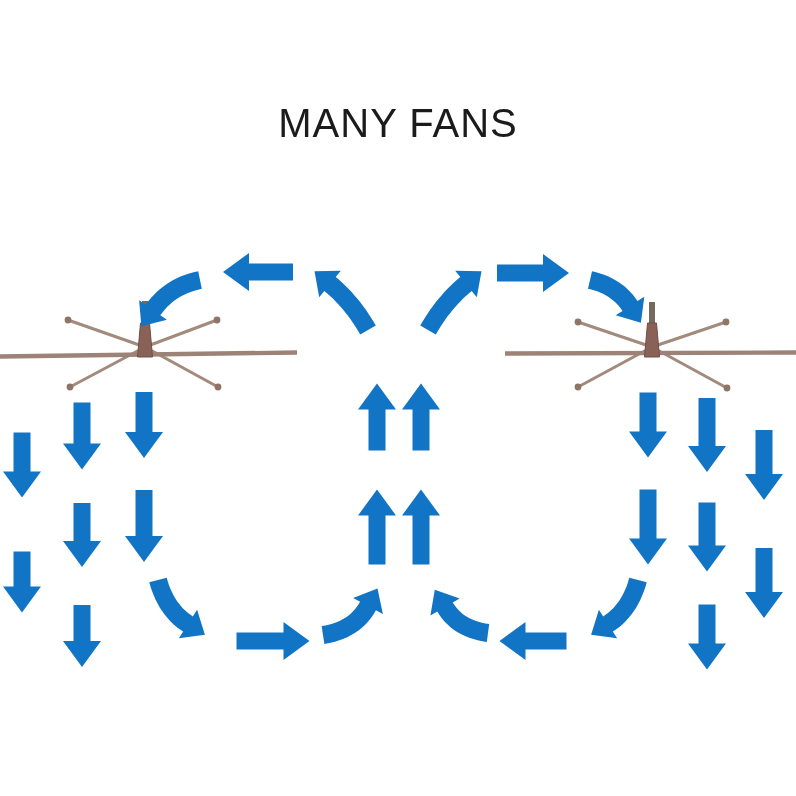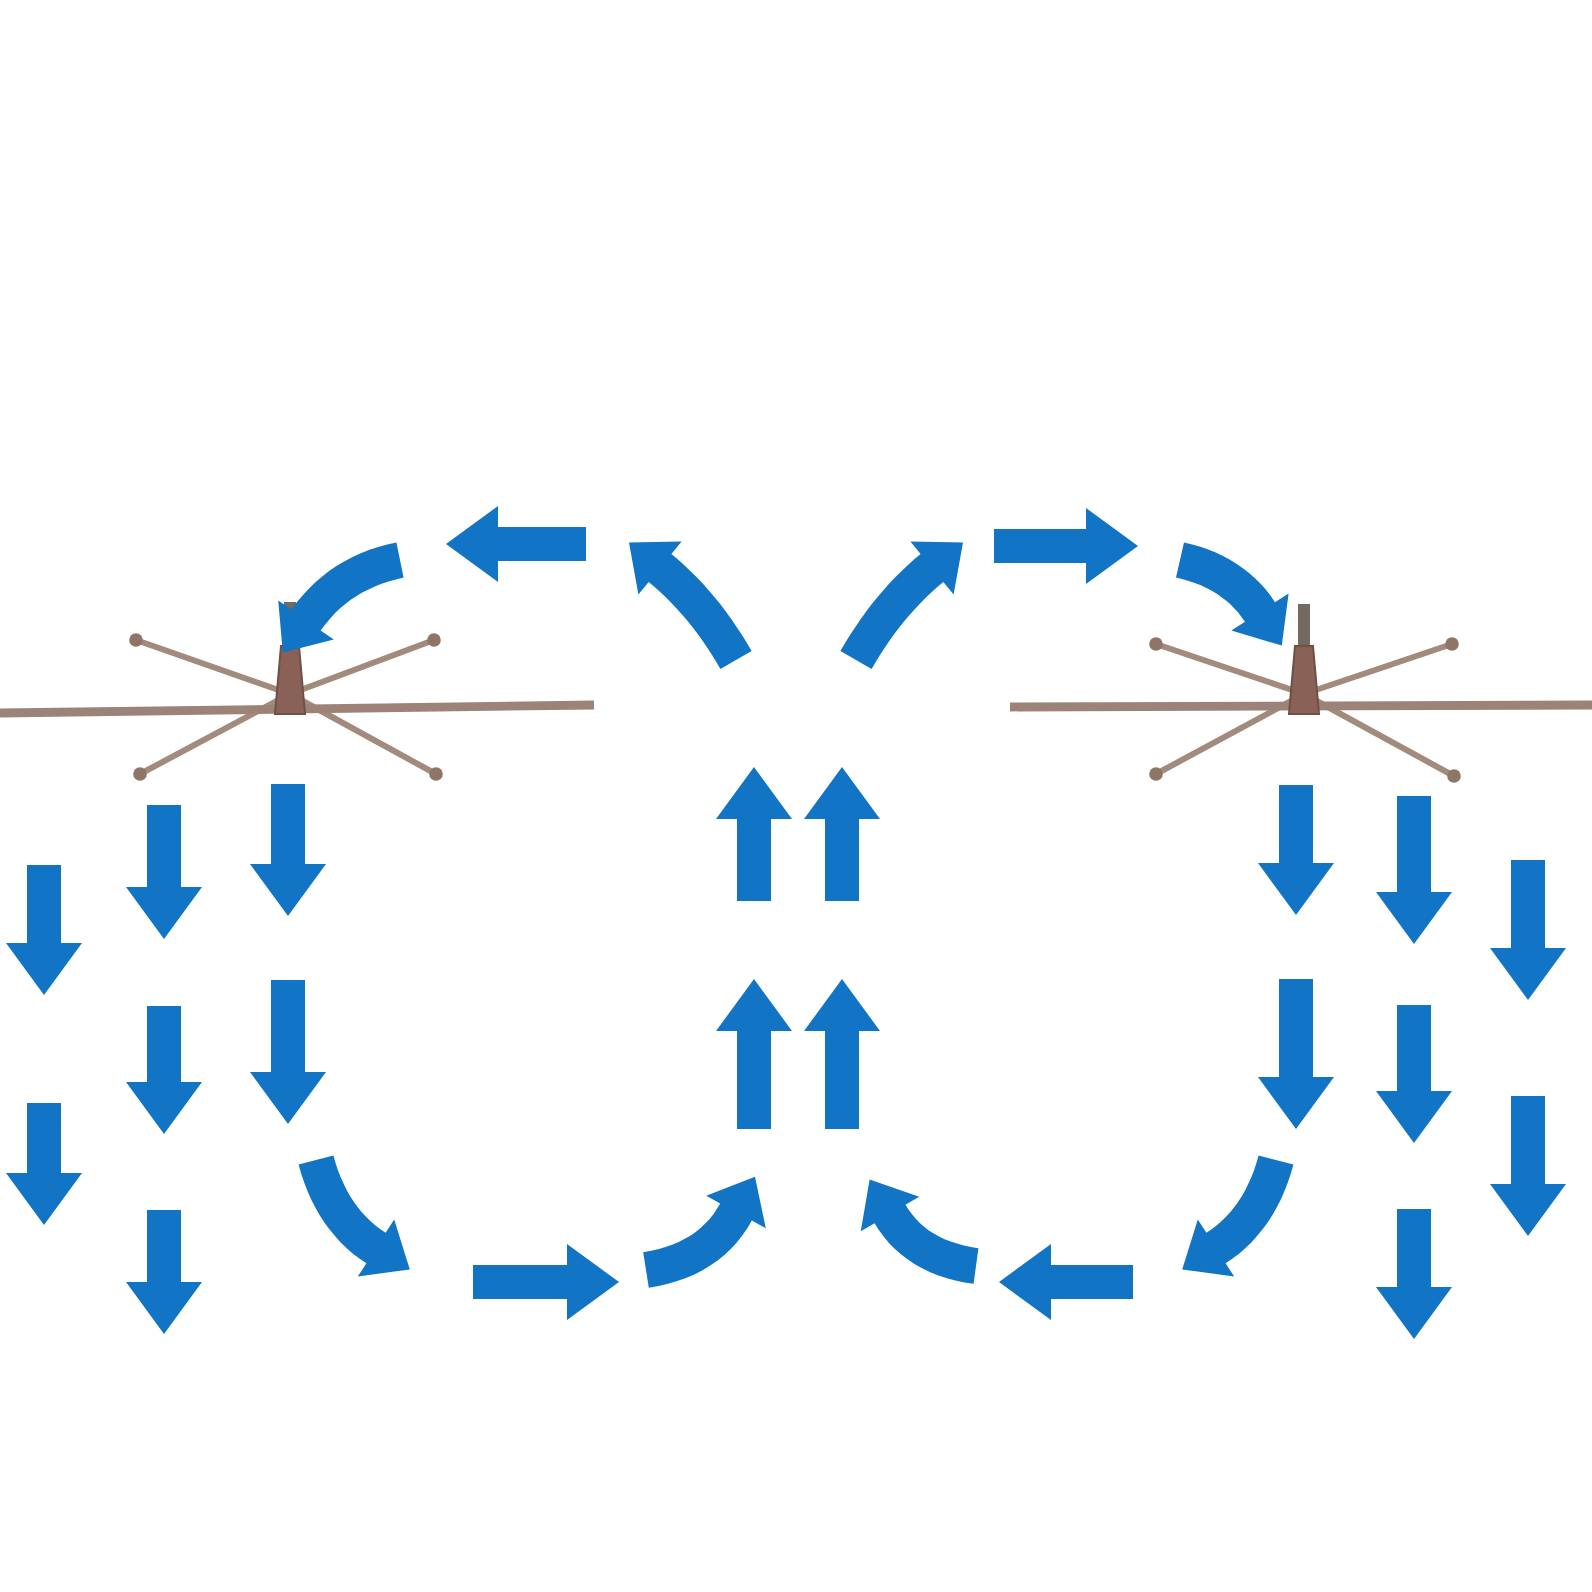--- a/index.html
+++ b/index.html
@@ -23,20 +23,21 @@
   }
   .diagram-svg{
     position:absolute;
     left:0;top:0;width:796px;height:796px;
   }
 </style>
 </head>
 <body style="background: rgb(255, 255, 255);">
 
 <div class="stage">
+  <div class="title" style="color: rgb(27, 27, 27);">MANY FANS</div>
   <div class="diagram-svg" id="svg-host"><svg viewBox="0 0 796 796" width="796" height="796">
         <g>
           <line x1="145" y1="347" x2="68" y2="320" stroke="#a28a7d" stroke-width="3" stroke-linecap="round"></line>
           <circle cx="68" cy="320" r="3.4" fill="#8f7568"></circle>
           <line x1="145" y1="347" x2="217" y2="320" stroke="#a28a7d" stroke-width="3" stroke-linecap="round"></line>
           <circle cx="217" cy="320" r="3.4" fill="#8f7568"></circle>
           <line x1="145" y1="347" x2="70" y2="387" stroke="#a28a7d" stroke-width="3" stroke-linecap="round"></line>
           <circle cx="70" cy="387" r="3.4" fill="#8f7568"></circle>
           <line x1="145" y1="347" x2="218" y2="387" stroke="#a28a7d" stroke-width="3" stroke-linecap="round"></line>
           <circle cx="218" cy="387" r="3.4" fill="#8f7568"></circle>

